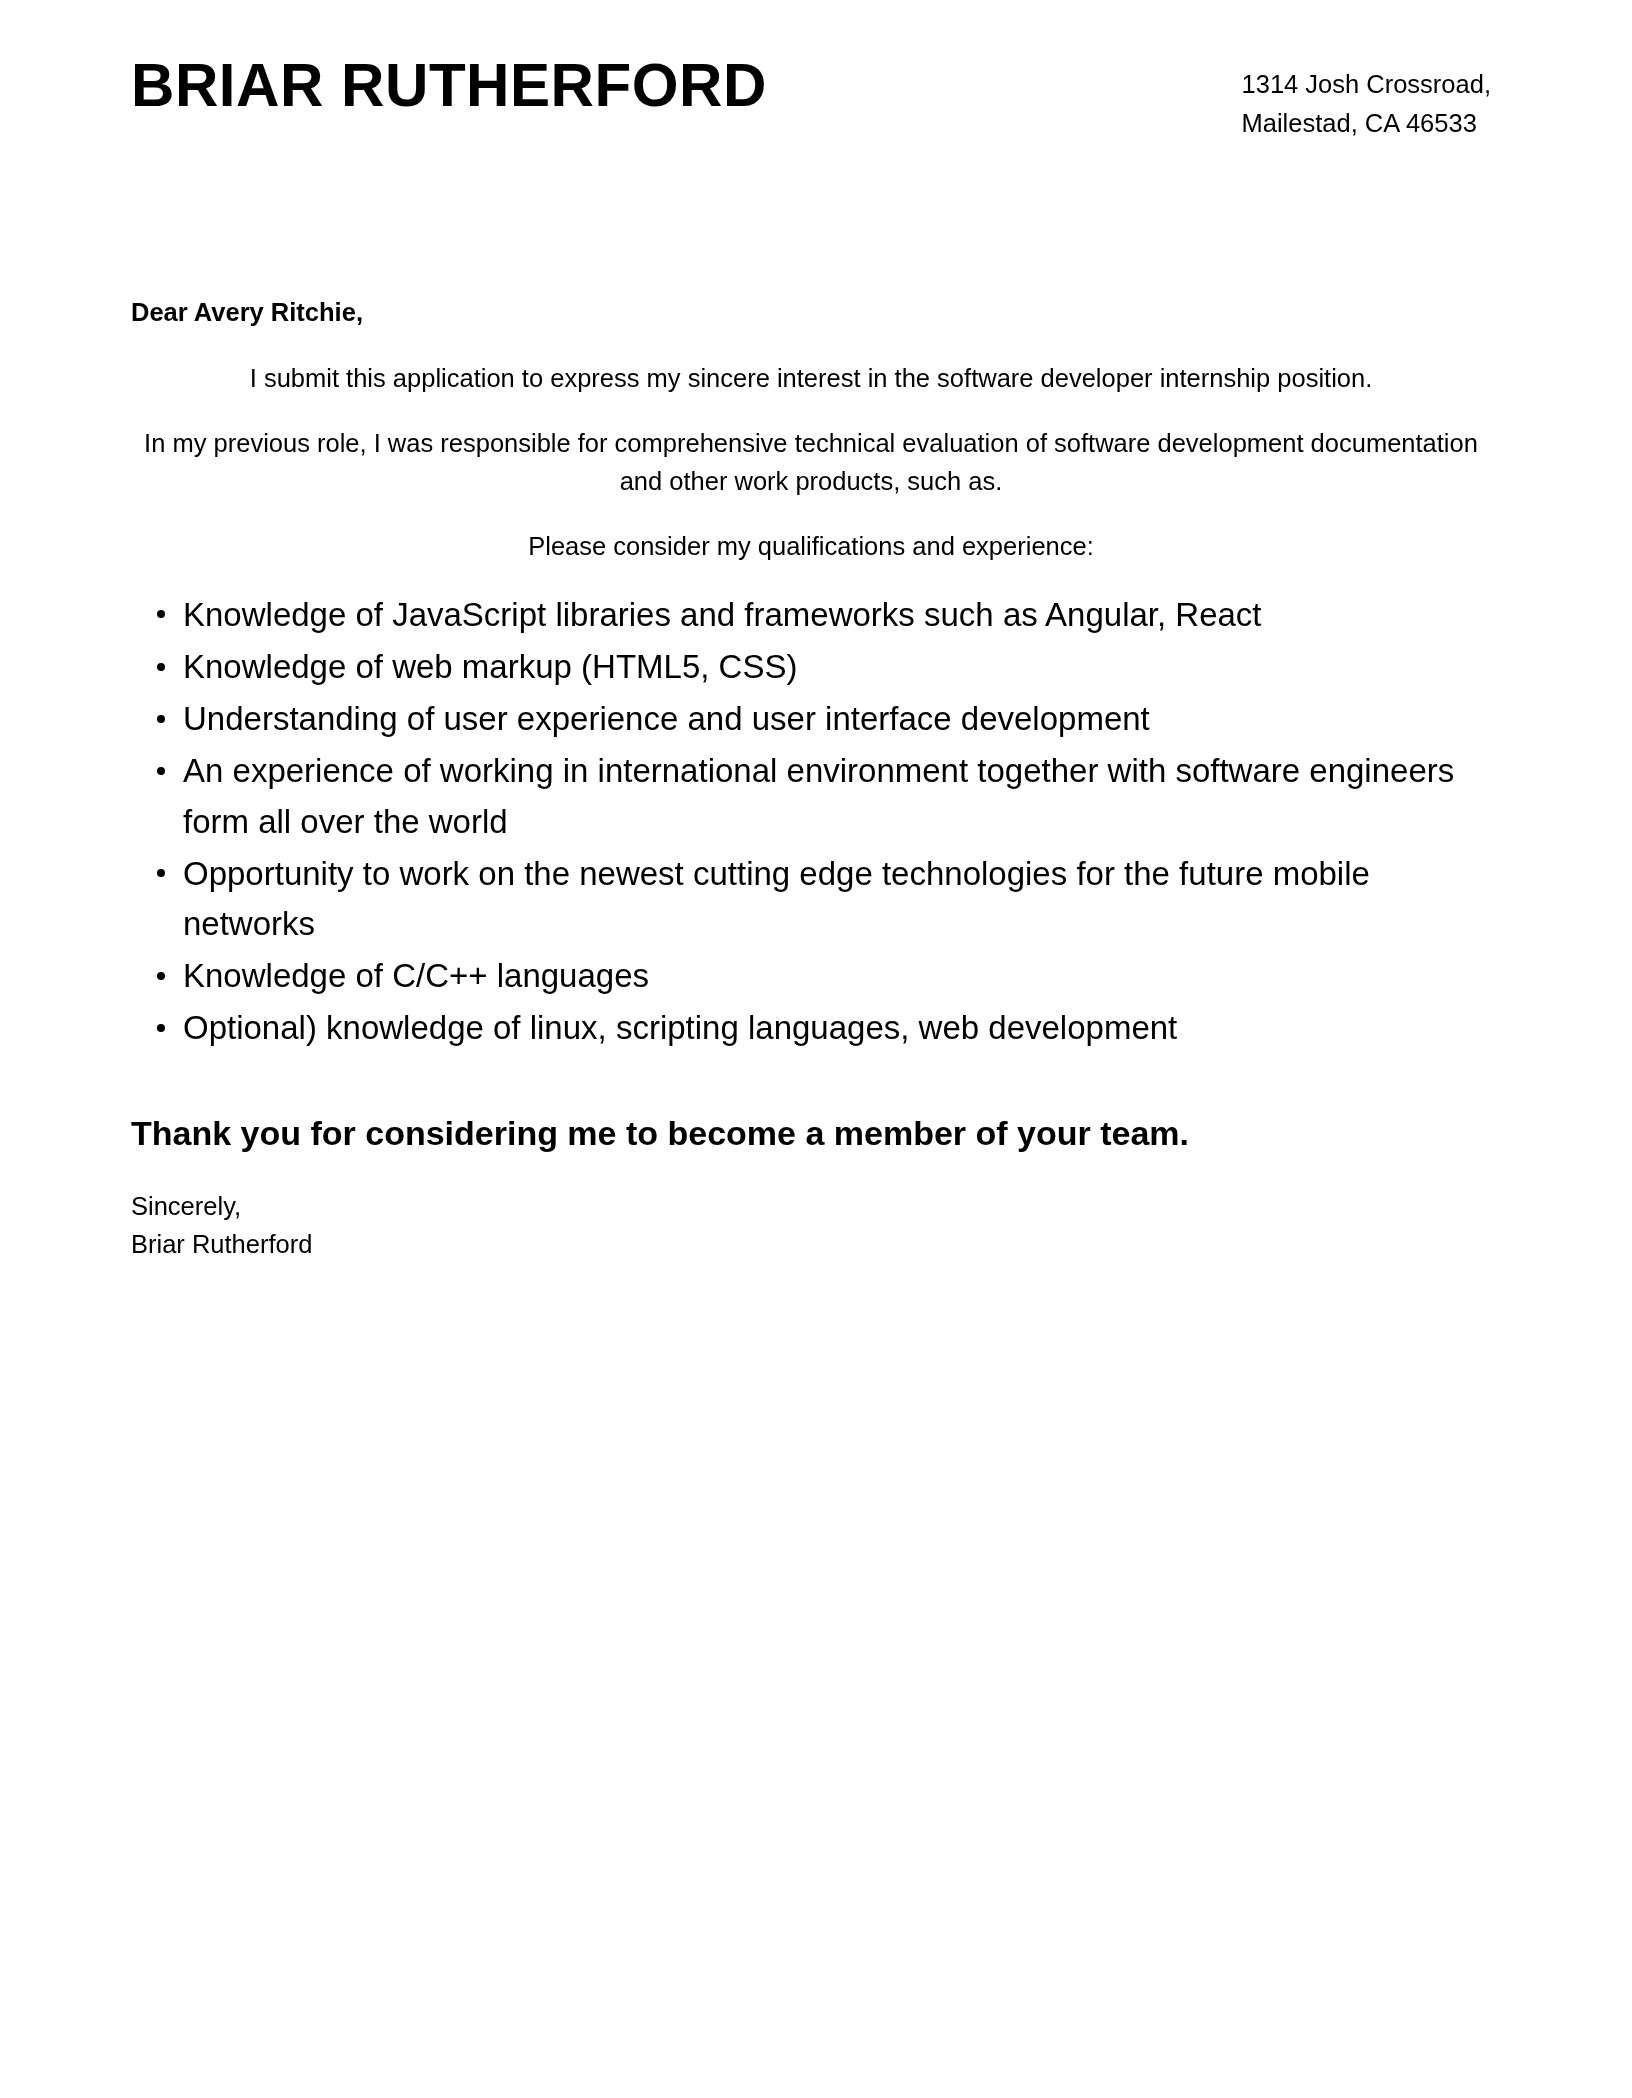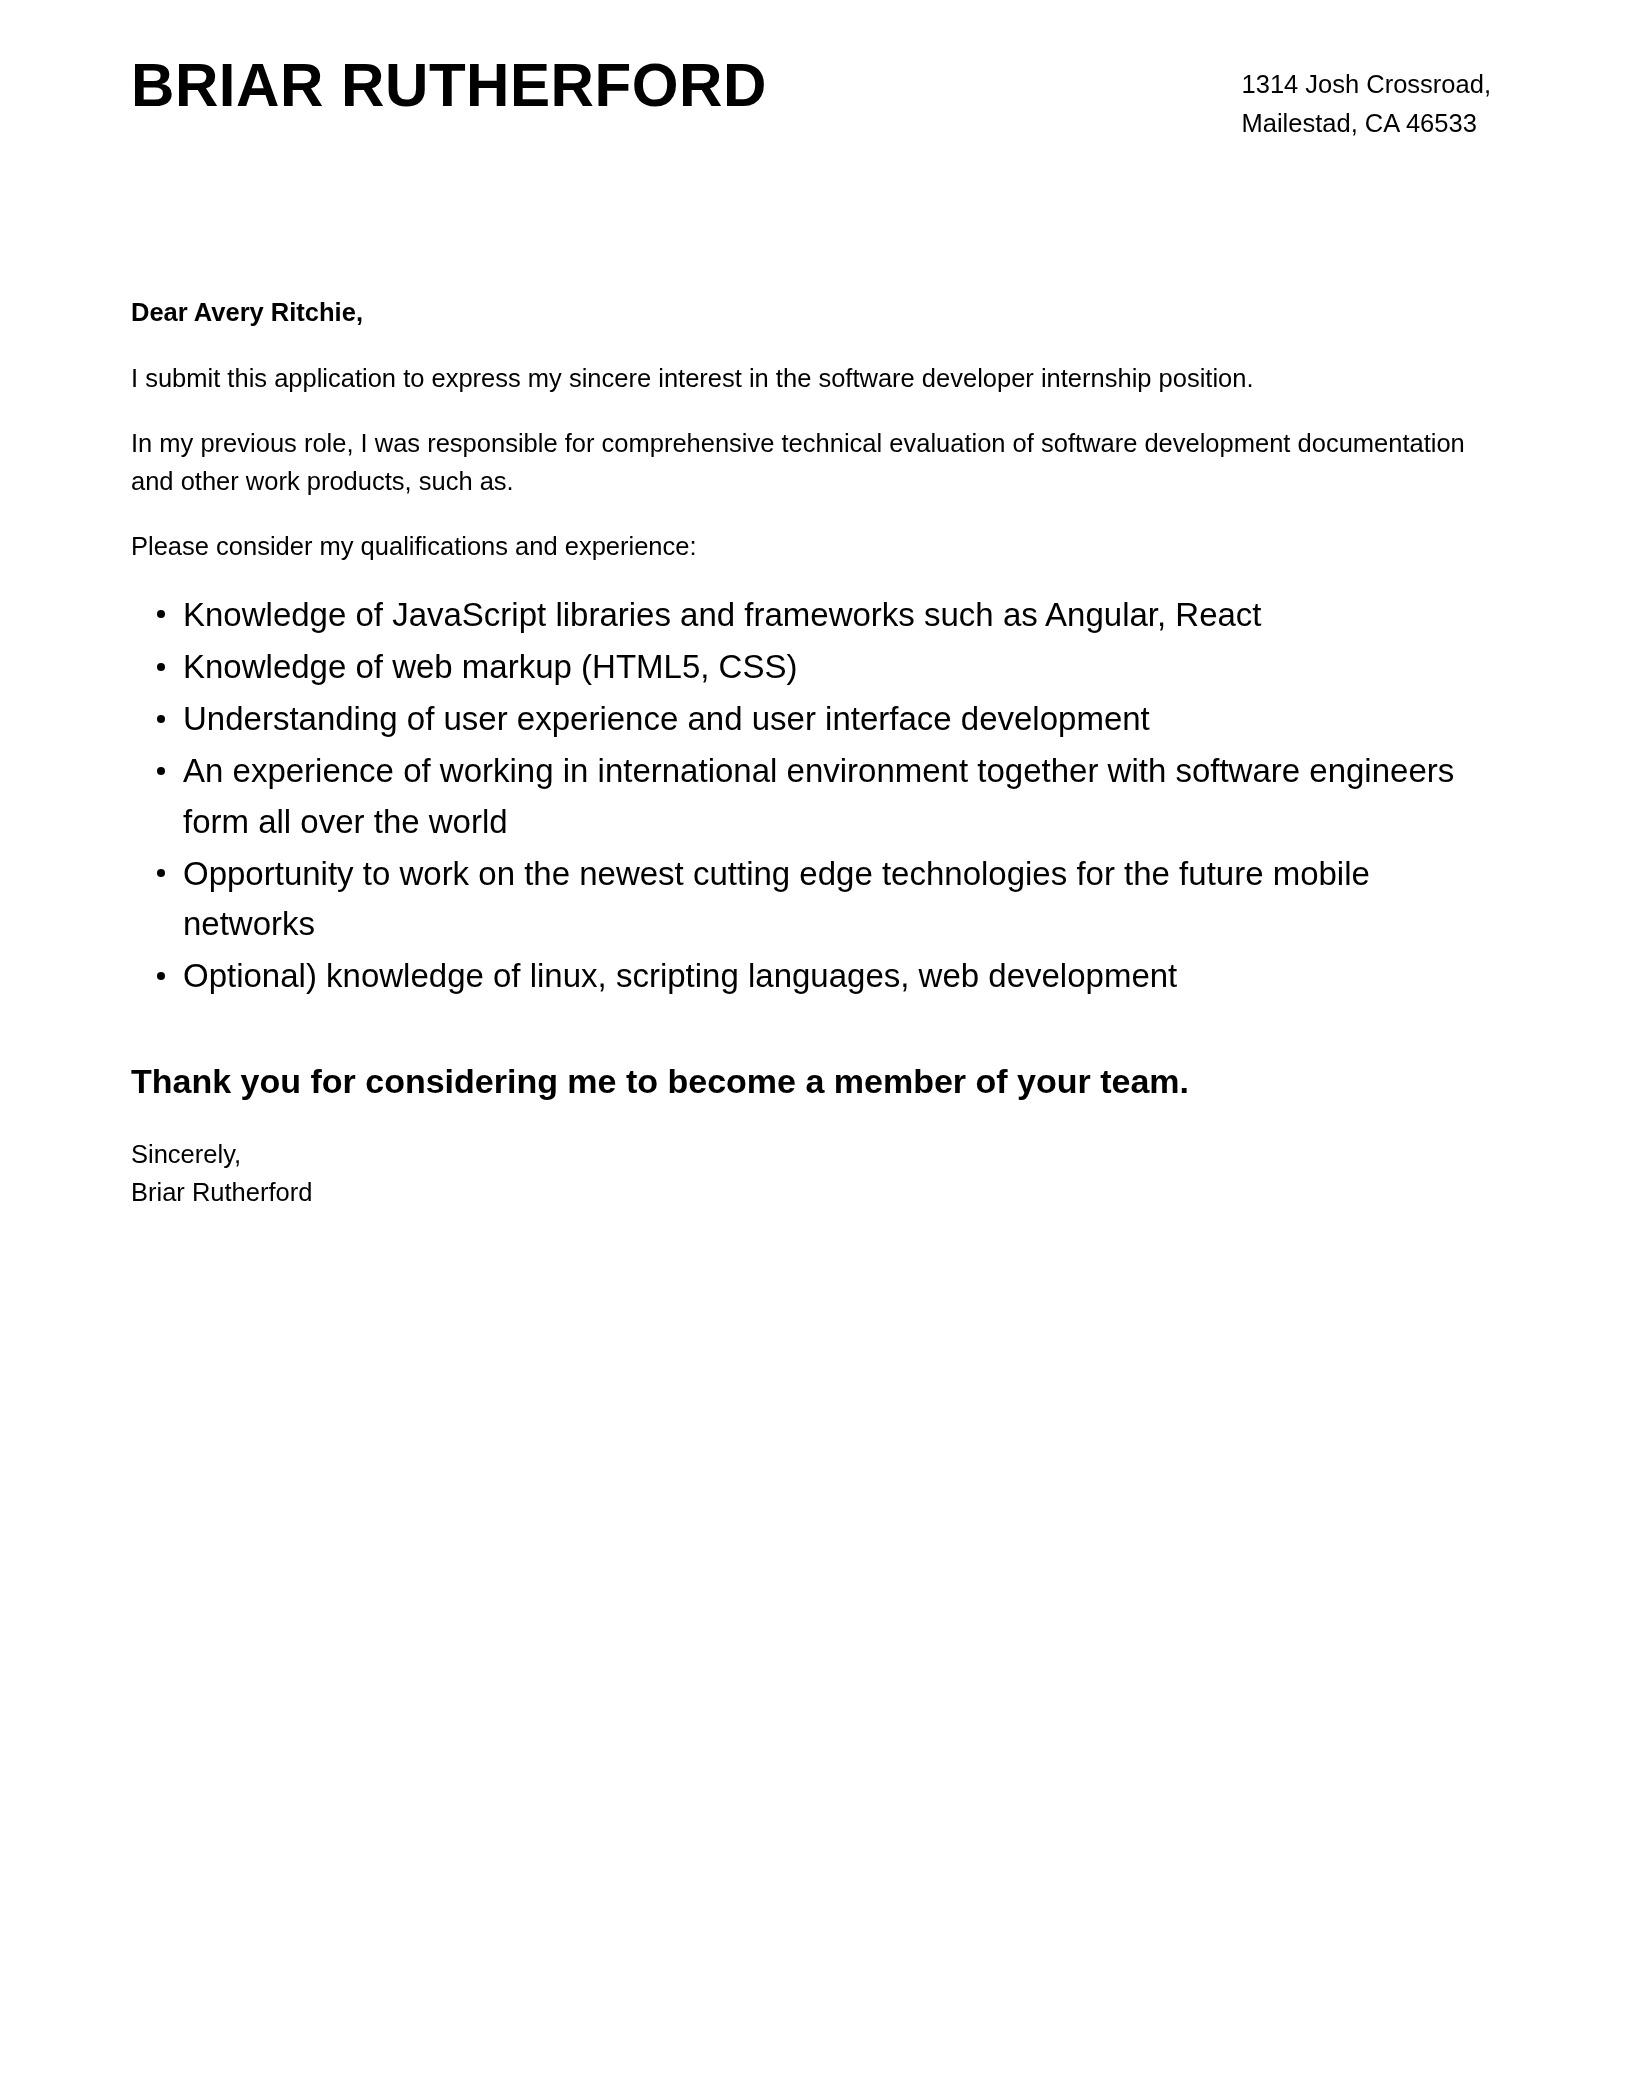--- a/index.html
+++ b/index.html
@@ -67,21 +67,21 @@
     font-size: 25.5px;
     font-weight: bold;
     line-height: 1.45;
     margin: 0 0 28px 0;
   }
   .para {
     font-size: 25.5px;
     font-weight: normal;
     line-height: 1.52;
     margin: 0 0 26px 0;
-    text-align: left;
+    text-align: center;
   }
   .para.tight {
     margin-bottom: 24px;
   }
 
   ul.qual-list {
     list-style: none;
     margin: 0 0 0 0;
     padding: 0;
   }
@@ -158,20 +158,24 @@
       <li>
         <span class="bullet-dot"></span>
         <span>An experience of working in international environment together with software engineers form all over the world</span>
       </li>
       <li>
         <span class="bullet-dot"></span>
         <span>Opportunity to work on the newest cutting edge technologies for the future mobile networks</span>
       </li>
       <li>
         <span class="bullet-dot"></span>
+        <span>Knowledge of C/C++ languages</span>
+      </li>
+      <li>
+        <span class="bullet-dot"></span>
         <span>Optional) knowledge of linux, scripting languages, web development</span>
       </li>
     </ul>
 
     <p class="closing-bold">Thank you for considering me to become a member of your team.</p>
 
     <div class="signoff">
       <span>Sincerely,</span>
       <span>Briar Rutherford</span>
     </div>

